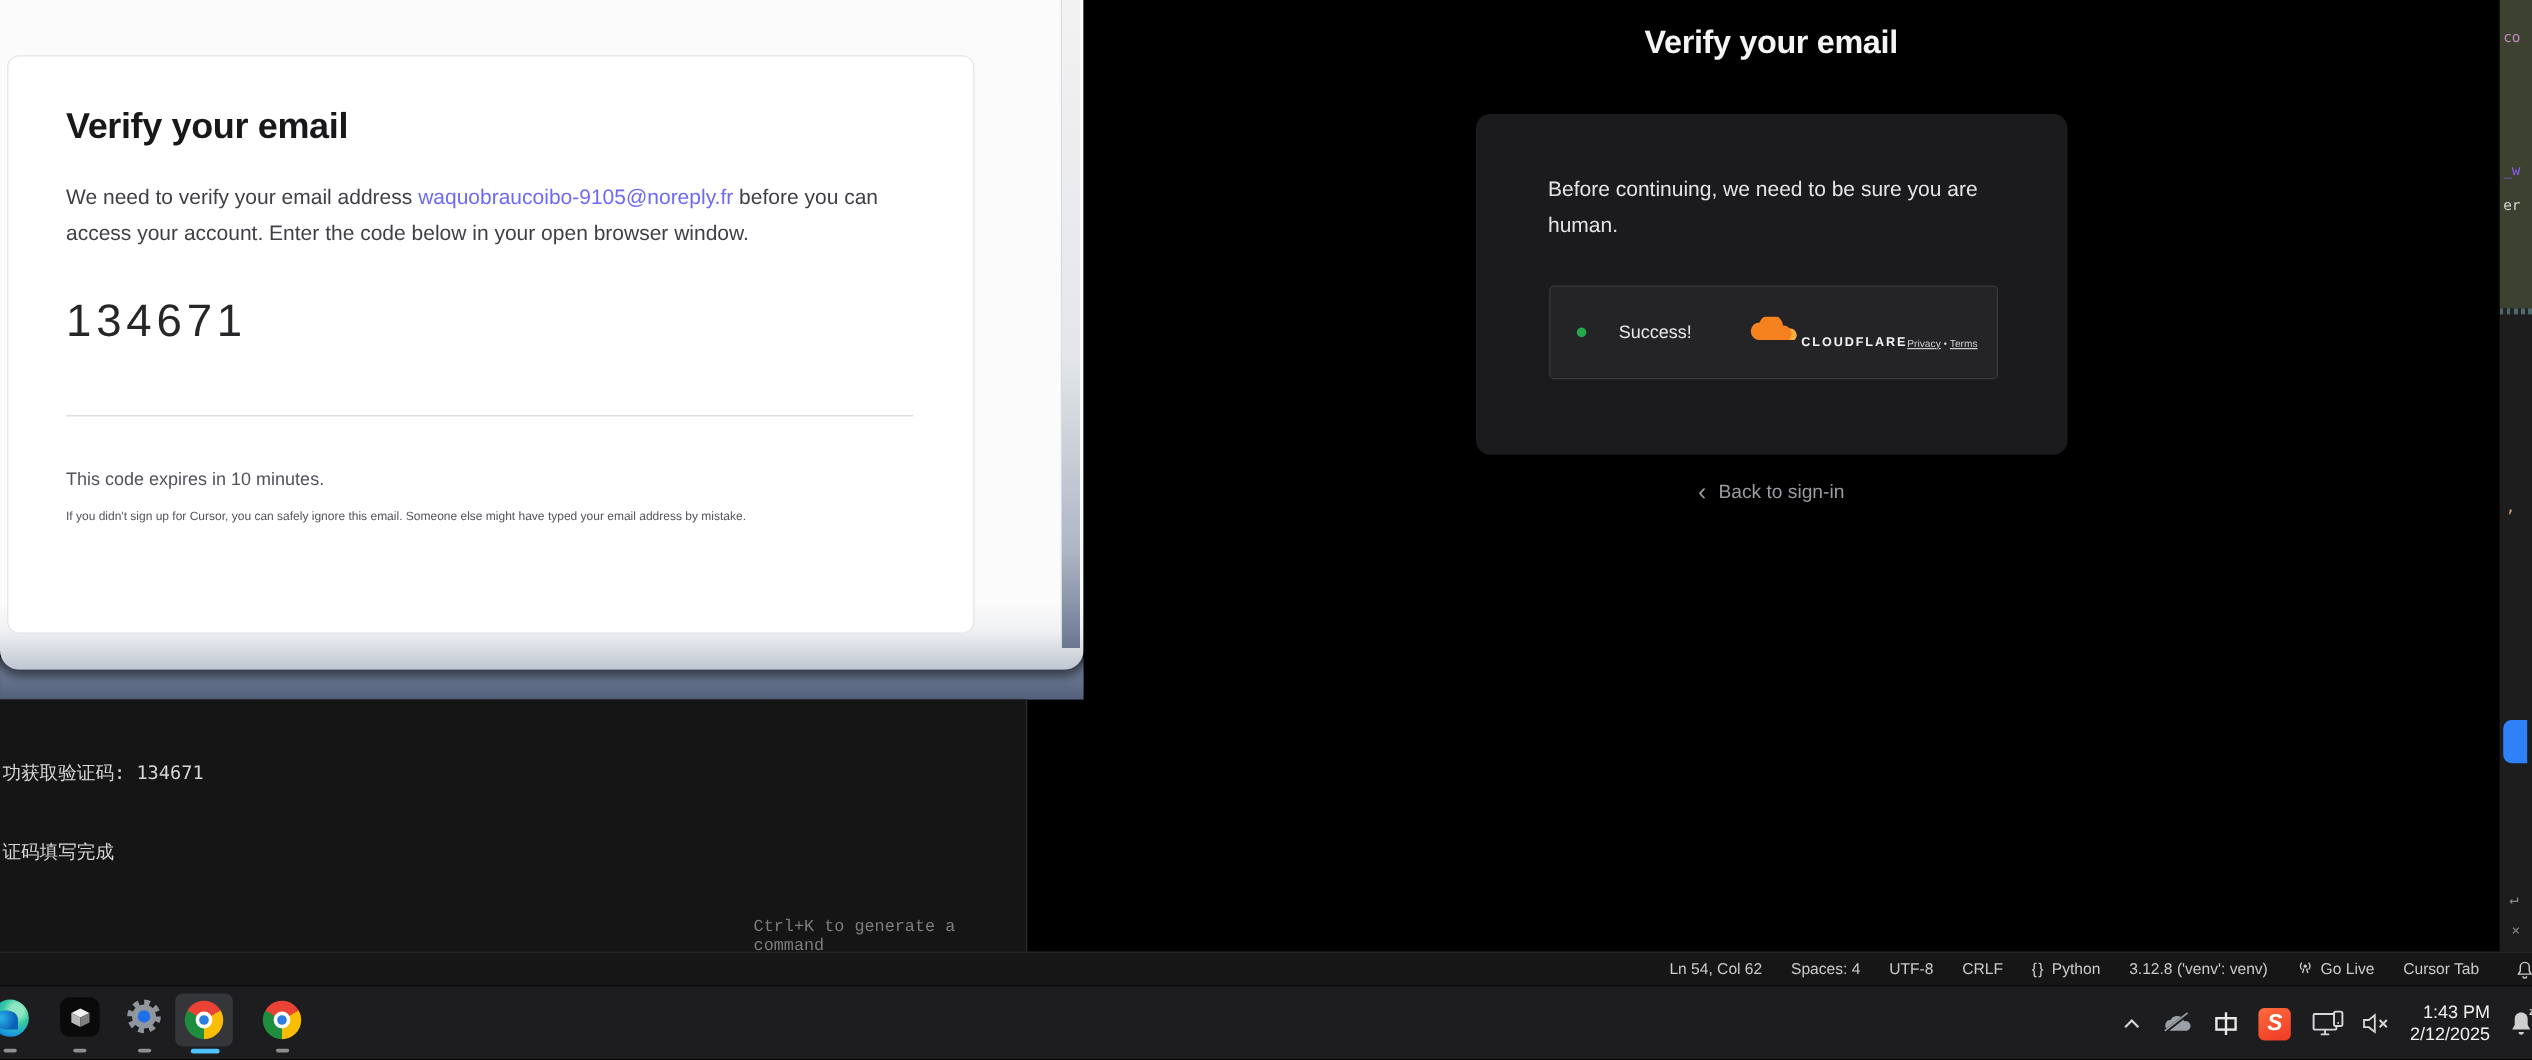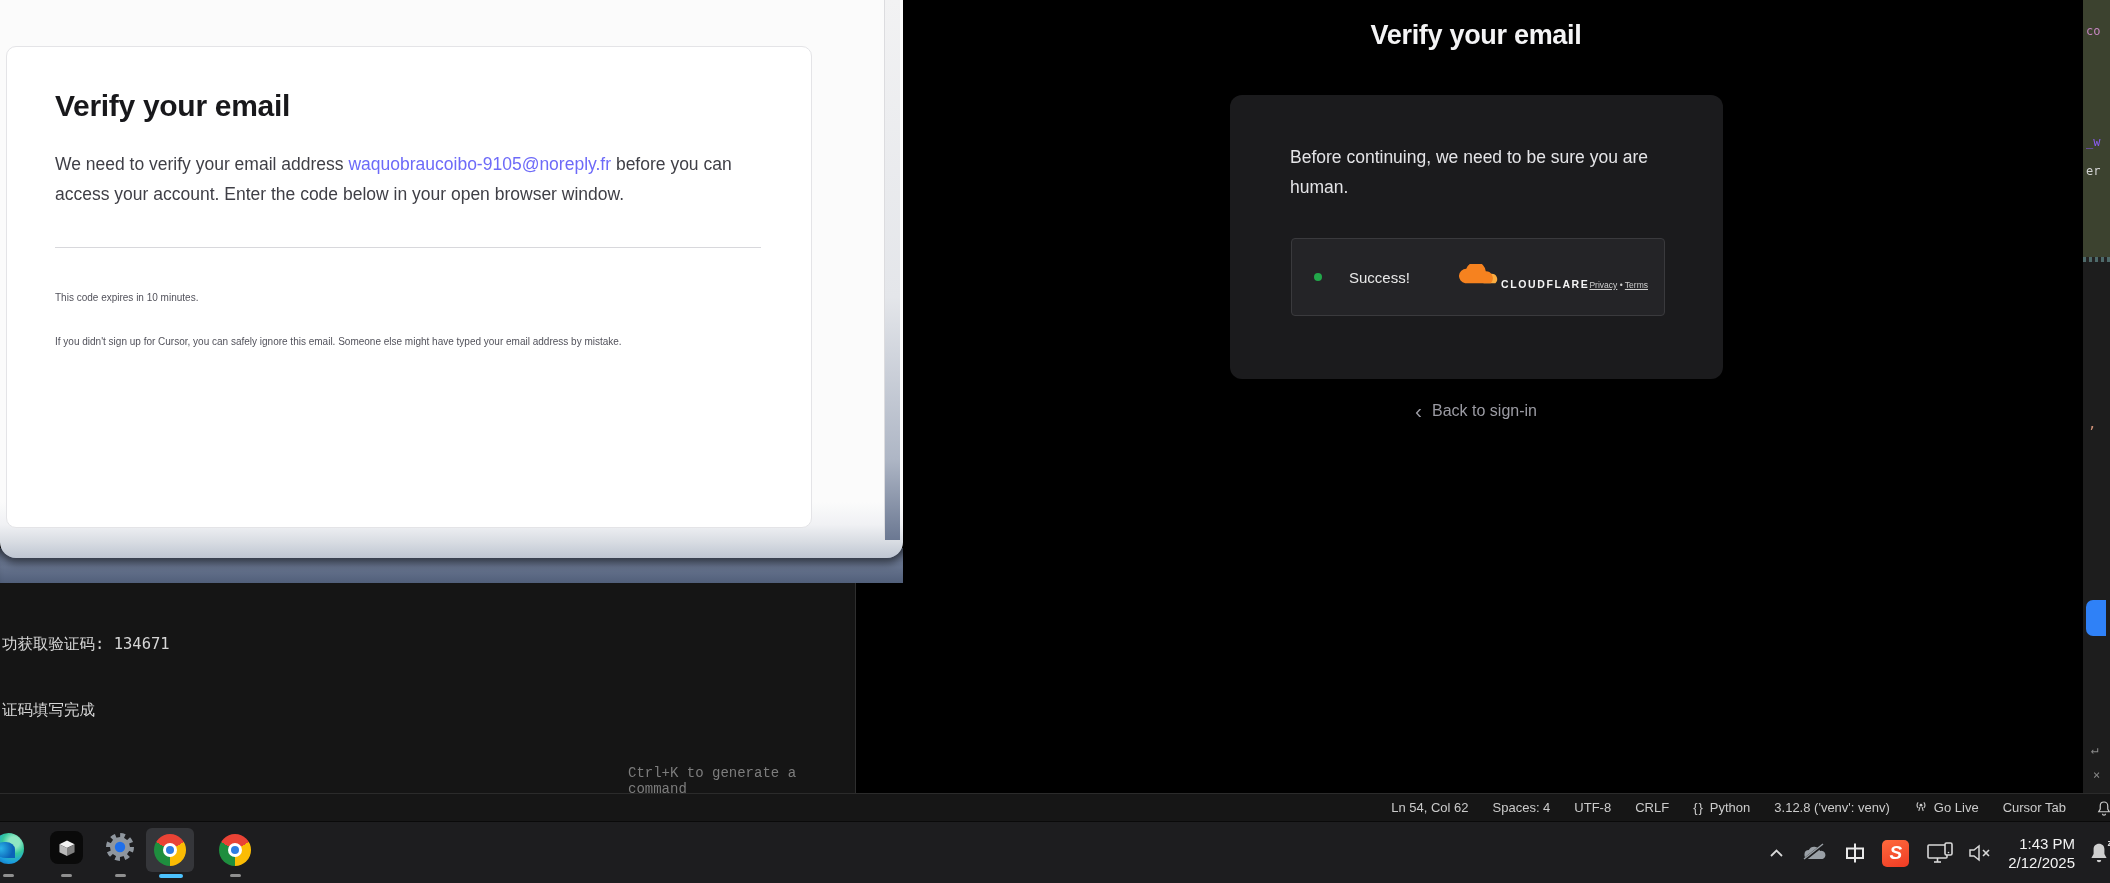--- a/index.html
+++ b/index.html
@@ -29,21 +29,21 @@
   .email-card {
     position:absolute; left:6px; top:46px; width:806px; height:482px;
     background:#fff; border:1px solid #e4e4e7; border-radius:10px;
     padding:42px 48px 0 48px;
   }
   .email-title { font-size:30px; font-weight:700; color:#18181b; letter-spacing:-.3px; margin-bottom:26px; }
   .email-body  { font-size:17.5px; line-height:30px; color:#3f3f46; width:706px; margin-bottom:38px; }
   .email-link  { color:#6d6af8; text-decoration:none; cursor:pointer; }
   .email-code  { font-size:38px; font-weight:400; color:#27272a; letter-spacing:4px; margin-bottom:56px; }
   .email-divider { border:none; border-top:1px solid #d8d8dc; width:706px; margin-bottom:44px; }
-  .email-expiry { font-size:10px; color:#52525b; margin-bottom:28px; }
+  .email-expiry { font-size:15px; color:#52525b; margin-bottom:12px; }
   .email-disclaimer { font-size:10px; line-height:22px; color:#52525b; width:692px; }
 
   
   .terminal {
     position:absolute; left:0; top:583px; width:856px; height:210px;
     background:#151515; border-right:1px solid #2e2e2e;
     font-family:"DejaVu Sans Mono", monospace; color:#d6d6d6;padding-left:20px;
   }
   .terminal-lines { position:absolute; left:2px; top:6px; font-size:15.5px; line-height:22px; white-space:pre; }
   .terminal-hint { position:absolute; left:628px; top:182px; font-size:14px; color:#7d7d7d;
@@ -126,21 +126,21 @@
   .chrome-icon { position:relative; width:32px; height:32px; border-radius:50%;
     background:conic-gradient(from 60deg, #fbbc04 0 120deg, #1e8e3e 120deg 240deg, #ea4335 240deg 360deg); }
   .chrome-icon::before { content:""; position:absolute; inset:9px; border-radius:50%; background:#fff; }
   .chrome-icon::after  { content:""; position:absolute; inset:12px; border-radius:50%; background:#2f7de1; }
   .chrome2 { left:213px; top:6px; width:44px; height:44px; display:flex; align-items:center; justify-content:center; }
   .tb-dash { position:absolute; top:52px; width:11px; height:3px; border-radius:2px; background:#8f8f8f; }
   .dash-edge { left:3px; } .dash-cube { left:61px; } .dash-gear { left:115px; } .dash-chrome2 { left:230px; }
   .tb-pill { position:absolute; top:52px; left:159px; width:24px; height:4px; border-radius:2px; background:#4cc2ff; }
 
   .tray { position:absolute; right:0; top:0; height:62px; display:flex; align-items:center; }
-  .tray-item { cursor:pointer; display:flex; align-items:center; justify-content:center; }
+  .tray-item { cursor:pointer; display:flex; align-items:center; justify-content:flex-end; }
   .tray-chevron { margin-right:17px; }
   .tray-cloud { margin-right:16px; }
   .tray-ime { margin-right:15px; }
   .sogou-badge { width:27px; height:27px; border-radius:5px; background:linear-gradient(160deg,#ff6a3d,#ef3b24);
     color:#fff; font-weight:700; font-size:19px; font-style:italic;
     display:flex; align-items:center; justify-content:center; margin-right:17px; }
   .tray-cast { margin-right:13px; }
   .tray-vol { margin-right:15px; }
   .tray-clock { text-align:right; color:#f2f2f2; font-size:15px; line-height:19px; margin-right:9px; white-space:nowrap; }
   .tray-bell { position:relative; margin-right:-4px; width:30px; }
@@ -150,20 +150,21 @@
 </head>
 <body>
 
 <div id="canvas">
 
   <div class="slate-bar"></div>
   <div class="email-window">
     <div class="email-card">
       <div class="email-title">Verify your email</div>
       <p class="email-body"><span>We need to verify your email address </span><a class="email-link">waquobraucoibo-9105@noreply.fr</a><span> before you can access your account. Enter the code below in your open browser window.</span></p>
+      <div class="email-code">134671</div>
       <hr class="email-divider">
       <div class="email-expiry">This code expires in 10 minutes.</div>
       <div class="email-disclaimer">If you didn't sign up for Cursor, you can safely ignore this email. Someone else might have typed your email address by mistake.</div>
     </div>
     <div class="win-edge"></div>
   </div>
 
   <div class="terminal">
     <div class="terminal-lines">
       <div>功获取验证码: 134671</div>

